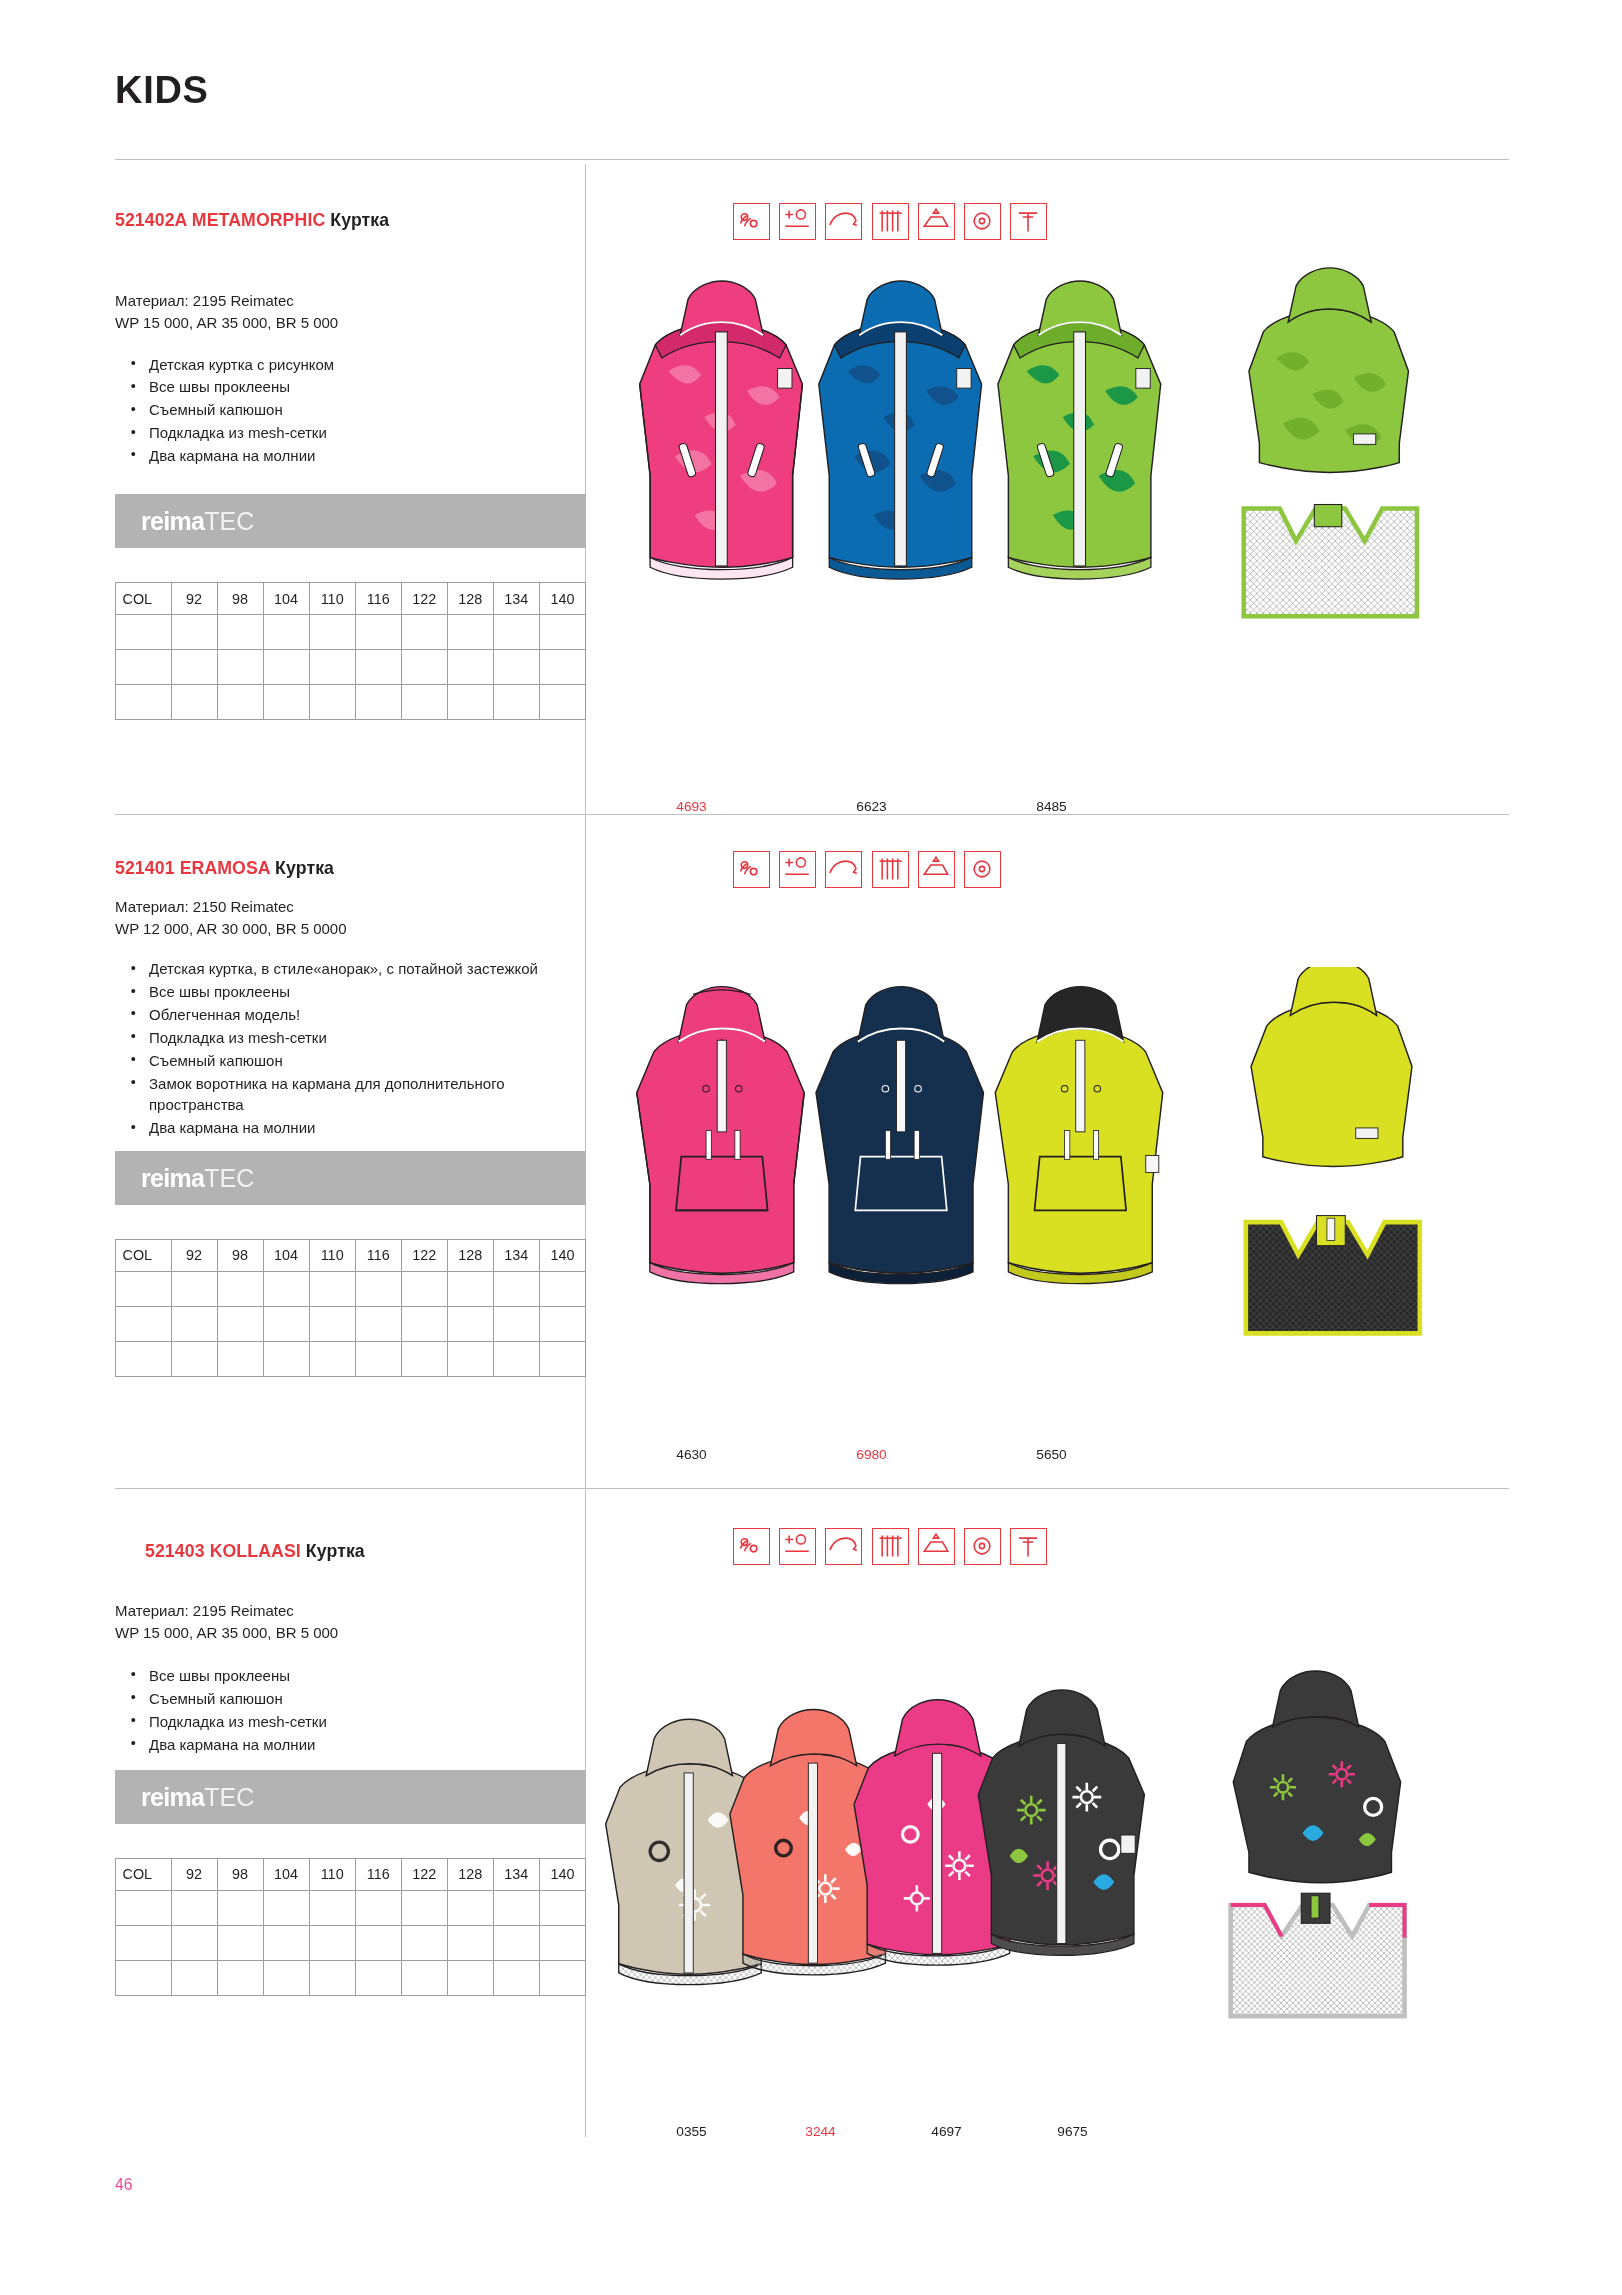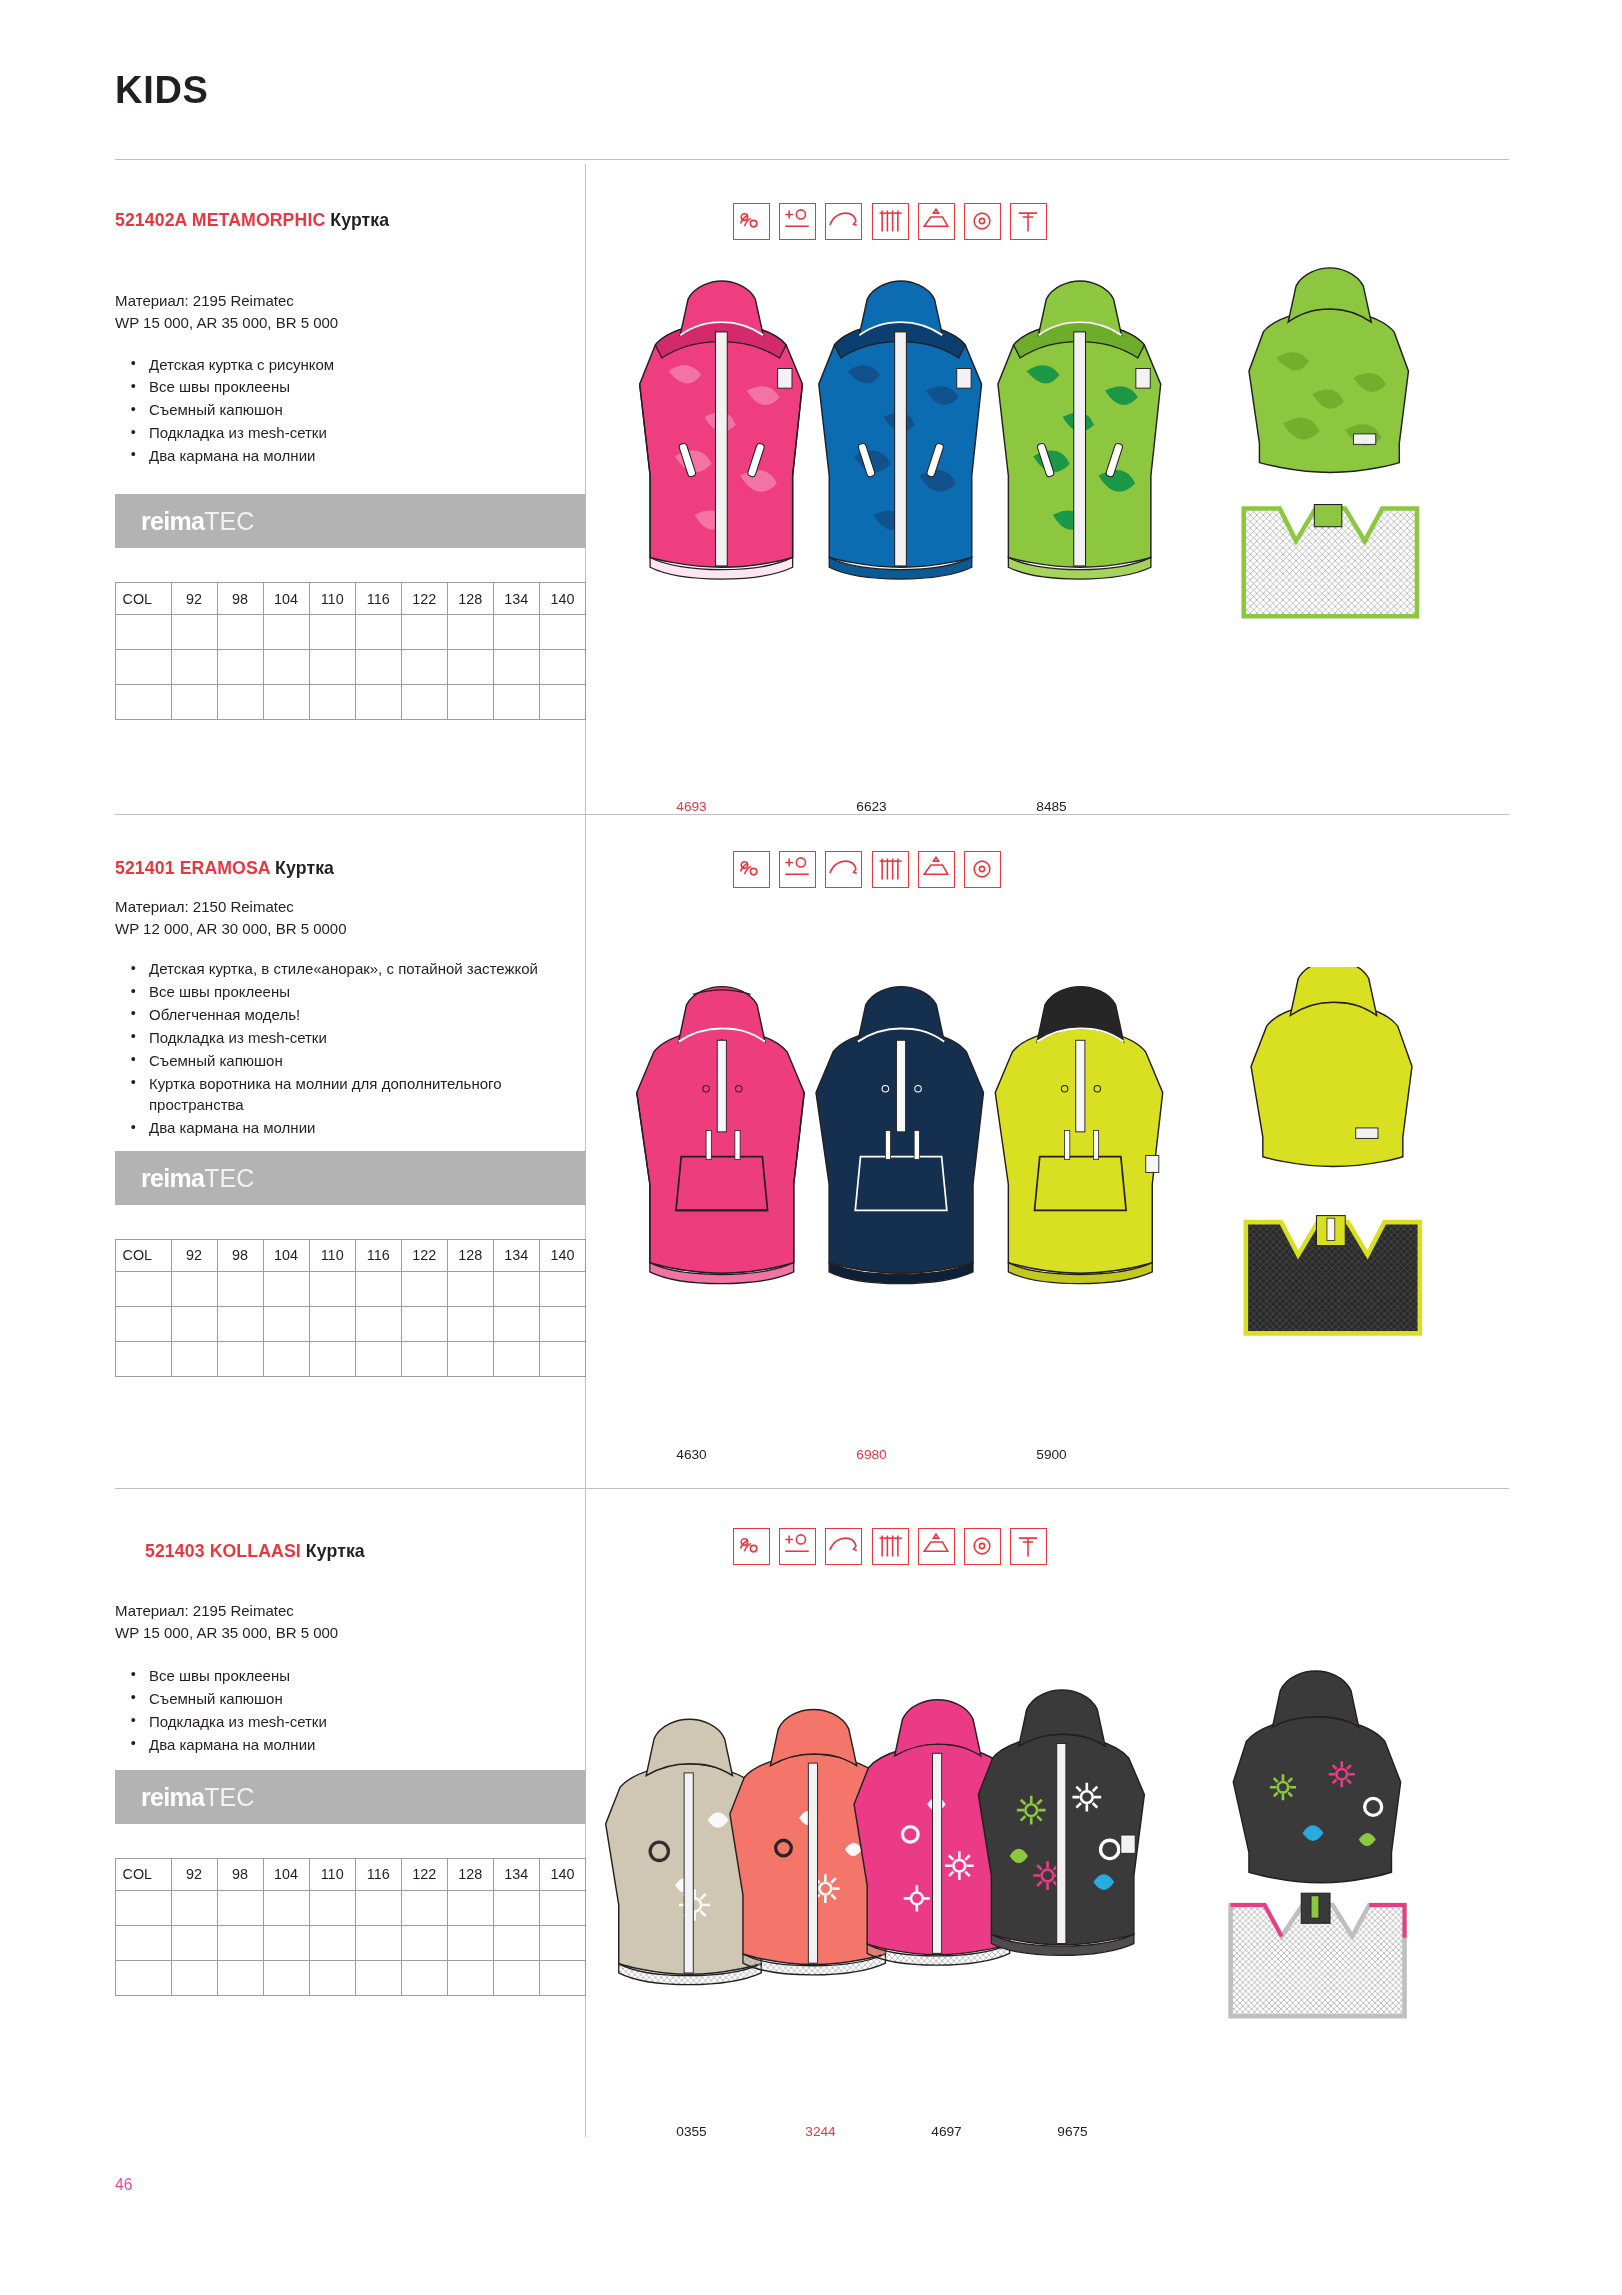--- a/index.html
+++ b/index.html
@@ -442,21 +442,21 @@
       <div class="material" style="margin-top:17px;">
         <div>Материал: 2150 Reimatec</div>
         <div>WP 12 000, AR 30 000, BR 5 0000</div>
       </div>
       <ul class="features" style="margin-top:18.3px;">
         <li>Детская куртка, в стиле«анорак», с потайной застежкой</li>
         <li>Все швы проклеены</li>
         <li>Облегченная модель!</li>
         <li>Подкладка из mesh-сетки</li>
         <li>Съемный капюшон</li>
-        <li>Куртка воротника на молнии для дополнительного пространства</li>
+        <li>Замок воротника на кармана для дополнительного пространства</li>
         <li>Два кармана на молнии</li>
       </ul>
       <div class="reima-bar" style="margin-top:11.8px;">
         <div class="logo"><span>reima</span><span class="tec">TEC</span></div>
       </div>
       <table class="size-table" style="margin-top:34px;">
         <tbody>
             <tr>
           <th class="col-head">COL</th>
           <th>92</th>
@@ -625,21 +625,21 @@
               </pattern>
             </defs>
             <path d="M58 20 L112 20 L138 70 L168 20 L214 20 L244 70 L270 20 L324 20 L324 190 L58 190 Z" fill="url(#meshB)" stroke="#d9e021" stroke-width="7"></path>
             <rect x="166" y="10" width="44" height="46" fill="#d9e021" stroke="#231f20" stroke-width="1.6"></rect>
             <rect x="182" y="14" width="12" height="34" fill="#f7f7f7" stroke="#231f20" stroke-width="1.2"></rect>
           </g>
         </svg>
 
         <div class="colorway-label" style="left:56px;top:559px;">4630</div>
         <div class="colorway-label accent" style="left:236px;top:559px;">6980</div>
-        <div class="colorway-label" style="left:416px;top:559px;">5900</div>
+        <div class="colorway-label" style="left:416px;top:559px;">5650</div>
       </div>
     </div>
   </div>
 
   <div class="section" style="top:1489px;height:648px;">
     <div class="v-rule" style="left:470px;top:0;height:648px;"></div>
 
     <div class="left-col" style="top:0;">
       <div class="item-title" style="margin-top:52px;margin-left:30px;">
         <span>521403 KOLLAASI</span>

